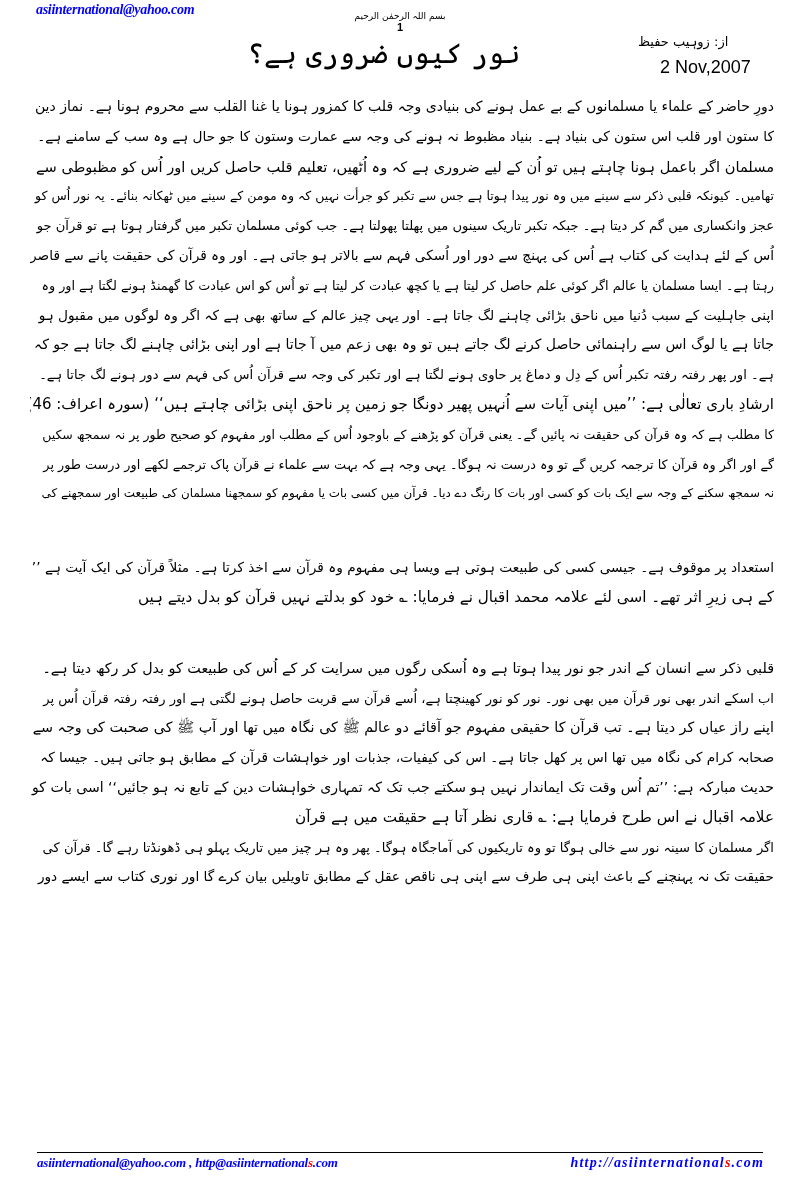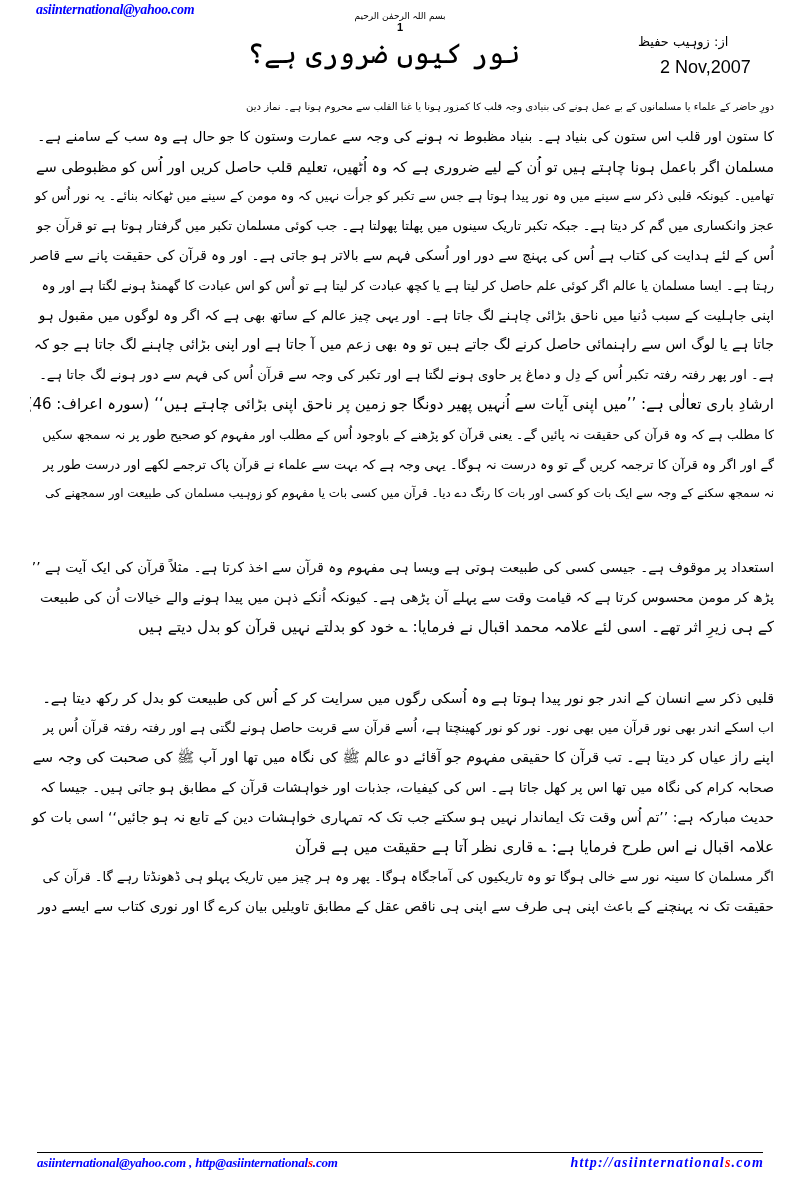--- a/index.html
+++ b/index.html
@@ -133,36 +133,35 @@
 <body>
 
 <div class="header-email">asiinternational@yahoo.com</div>
 <div class="bismillah">بسم اللہ الرحمٰن الرحیم</div>
 <div class="page-number">1</div>
 <div class="title">نور کیوں ضروری ہے؟</div>
 <div class="author">از: زوہیب حفیظ</div>
 <div class="date">2 Nov,2007</div>
 
 <div class="body-text">
-  <span class="line" style="font-size: 10px;">دورِ حاضر کے علماء یا مسلمانوں کے بے عمل ہونے کی بنیادی وجہ قلب کا کمزور ہونا یا غنا القلب سے محروم ہونا ہے۔ نماز دین</span>
+  <span class="line" style="font-size: 14px;">دورِ حاضر کے علماء یا مسلمانوں کے بے عمل ہونے کی بنیادی وجہ قلب کا کمزور ہونا یا غنا القلب سے محروم ہونا ہے۔ نماز دین</span>
   <span class="line" style="font-size: 13.7px;">کا ستون اور قلب اس ستون کی بنیاد ہے۔ بنیاد مظبوط نہ ہونے کی وجہ سے عمارت وستون کا جو حال ہے وہ سب کے سامنے ہے۔</span>
   <span class="line" style="font-size: 14.6px;">مسلمان اگر باعمل ہونا چاہتے ہیں تو اُن کے لیے ضروری ہے کہ وہ اُٹھیں، تعلیم قلب حاصل کریں اور اُس کو مظبوطی سے</span>
   <span class="line" style="font-size: 12.5px;">تھامیں۔ کیونکہ قلبی ذکر سے سینے میں وہ نور پیدا ہوتا ہے جس سے تکبر کو جرأت نہیں کہ وہ مومن کے سینے میں ٹھکانہ بنائے۔ یہ نور اُس کو</span>
   <span class="line" style="font-size: 13.1px;">عجز وانکساری میں گم کر دیتا ہے۔ جبکہ تکبر تاریک سینوں میں پھلتا پھولتا ہے۔ جب کوئی مسلمان تکبر میں گرفتار ہوتا ہے تو قرآن جو</span>
   <span class="line" style="font-size: 13.7px;">اُس کے لئے ہدایت کی کتاب ہے اُس کی پہنچ سے دور اور اُسکی فہم سے بالاتر ہو جاتی ہے۔ اور وہ قرآن کی حقیقت پانے سے قاصر</span>
   <span class="line" style="font-size: 12.8px;">رہتا ہے۔ ایسا مسلمان یا عالم اگر کوئی علم حاصل کر لیتا ہے یا کچھ عبادت کر لیتا ہے تو اُس کو اس عبادت کا گھمنڈ ہونے لگتا ہے اور وہ</span>
   <span class="line" style="font-size: 13.7px;">اپنی جاہلیت کے سبب دُنیا میں ناحق بڑائی چاہنے لگ جاتا ہے۔ اور یہی چیز عالم کے ساتھ بھی ہے کہ اگر وہ لوگوں میں مقبول ہو</span>
   <span class="line" style="font-size: 14px;">جاتا ہے یا لوگ اس سے راہنمائی حاصل کرنے لگ جاتے ہیں تو وہ بھی زعم میں آ جاتا ہے اور اپنی بڑائی چاہنے لگ جاتا ہے جو کہ ناحق</span>
   <span class="line" style="font-size: 13.1px;">ہے۔ اور پھر رفتہ رفتہ تکبر اُس کے دِل و دماغ پر حاوی ہونے لگتا ہے اور تکبر کی وجہ سے قرآن اُس کی فہم سے دور ہونے لگ جاتا ہے۔</span>
   <span class="line" style="font-size: 15px;">ارشادِ باری تعالٰی ہے: ’’میں اپنی آیات سے اُنہیں پھیر دونگا جو زمین پر ناحق اپنی بڑائی چاہتے ہیں‘‘ (سورہ اعراف: 46) یہاں پھیر دینے</span>
   <span class="line" style="font-size: 12.5px;">کا مطلب ہے کہ وہ قرآن کی حقیقت نہ پائیں گے۔ یعنی قرآن کو پڑھنے کے باوجود اُس کے مطلب اور مفہوم کو صحیح طور پر نہ سمجھ سکیں</span>
   <span class="line" style="font-size: 12.8px;">گے اور اگر وہ قرآن کا ترجمہ کریں گے تو وہ درست نہ ہوگا۔ یہی وجہ ہے کہ بہت سے علماء نے قرآن پاک ترجمے لکھے اور درست طور پر</span>
-  <span class="line" style="font-size: 11.9px;">نہ سمجھ سکنے کے وجہ سے ایک بات کو کسی اور بات کا رنگ دے دیا۔ قرآن میں کسی بات یا مفہوم کو زوہیب مسلمان کی طبیعت  اور سمجھنے کی</span>
+  <span class="line" style="font-size: 11.9px;">نہ سمجھ سکنے کے وجہ سے ایک بات کو کسی اور بات کا رنگ دے دیا۔ قرآن میں کسی بات یا مفہوم کو سمجھنا مسلمان کی طبیعت  اور سمجھنے کی</span>
   <span class="line" style="font-size: 13.7px; margin-top: 44px;">استعداد پر موقوف ہے۔ جیسی کسی کی طبیعت ہوتی ہے  ویسا ہی مفہوم وہ قرآن سے اخذ کرتا ہے۔ مثلاً قرآن کی ایک آیت ہے ’’</span>
-  <span class="line" style="font-size: 13.7px;">پڑھ کر مومن محسوس کرتا ہے کہ قیامت وقت سے پہلے آن پڑھی ہے۔ کیونکہ اُنکے ذہن میں پیدا ہونے والے خیالات اُن کی طبیعت</span>
   <span class="line">کے ہی زیرِ اثر تھے۔ اسی لئے علامہ محمد اقبال نے فرمایا:     ؎  خود کو بدلتے نہیں قرآن کو بدل دیتے ہیں</span>
   <span class="line" style="font-size: 14.3px; margin-top: 41px;">قلبی ذکر سے انسان کے اندر جو نور پیدا ہوتا ہے وہ اُسکی رگوں میں سرایت کر کے اُس کی طبیعت کو بدل کر رکھ دیتا ہے۔</span>
   <span class="line" style="font-size: 13.1px;">اب اسکے اندر بھی نور قرآن میں بھی نور۔ نور کو نور کھینچتا ہے، اُسے قرآن سے قربت حاصل ہونے لگتی ہے اور رفتہ رفتہ قرآن اُس پر</span>
   <span class="line" style="font-size: 14.3px;">اپنے راز عیاں کر دیتا ہے۔ تب قرآن کا حقیقی مفہوم جو آقائے دو عالم ﷺ کی نگاہ میں تھا اور آپ ﷺ کی صحبت کی وجہ سے</span>
   <span class="line" style="font-size: 13.7px;">صحابہ کرام کی نگاہ میں تھا اس پر کھل جاتا ہے۔ اس کی کیفیات، جذبات اور خواہشات قرآن کے مطابق ہو جاتی ہیں۔ جیسا کہ</span>
   <span class="line" style="font-size: 14px;">حدیث مبارکہ ہے: ’’تم اُس وقت تک ایماندار نہیں ہو سکتے جب تک کہ تمہاری خواہشات دین کے تابع نہ ہو جائیں‘‘ اسی بات کو</span>
   <span class="line">علامہ اقبال نے اس طرح فرمایا ہے:     ؎  قاری نظر آتا ہے حقیقت میں ہے قرآن</span>
   <span class="line" style="font-size: 13.1px;">اگر مسلمان کا سینہ نور سے خالی ہوگا تو وہ تاریکیوں کی آماجگاہ ہوگا۔ پھر وہ ہر چیز میں تاریک پہلو ہی ڈھونڈتا رہے گا۔ قرآن کی</span>
   <span class="line" style="font-size: 13.7px;">حقیقت تک نہ پہنچنے کے باعث اپنی ہی طرف سے اپنی ہی ناقص عقل کے مطابق تاویلیں بیان کرے گا اور نوری کتاب سے ایسے دور</span>
 </div>

